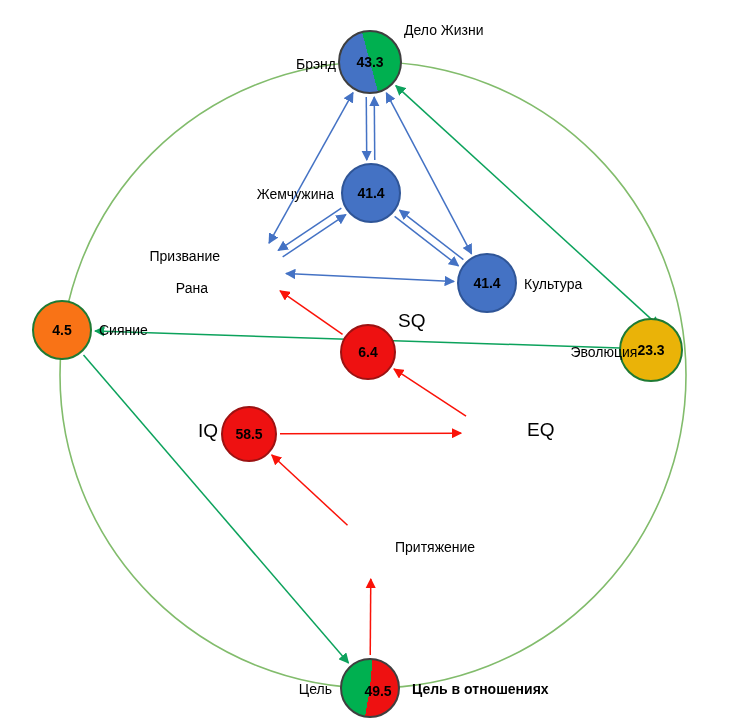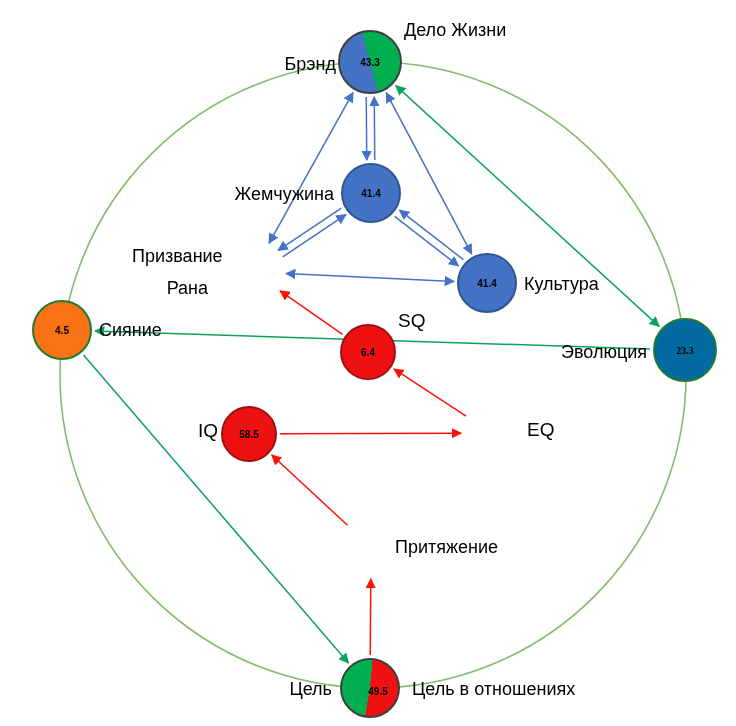--- a/index.html
+++ b/index.html
@@ -13,27 +13,27 @@
   #edges-svg{position:absolute;left:0;top:0;width:736px;height:726px;}
   .node{
     position:absolute;
     border-radius:50%;
     border:2px solid #333;
     box-sizing:border-box;
     display:flex;align-items:center;justify-content:center;
   }
   .node-value{
     font-weight:bold;
-    font-size:10px;
+    font-size:14px;
     color:#000;
     white-space:nowrap;
   }
   .lbl{
     position:absolute;
-    font-size:18px;
+    font-size:14px;
     color:#000;
     white-space:nowrap;
     line-height:17px;
   }
 </style>
 </head>
 <body>
 
 <div id="diagram-canvas">
   <svg id="edges-svg" viewBox="0 0 736 726" xmlns="http://www.w3.org/2000/svg">
@@ -76,21 +76,21 @@
     </div>
     <div class="node" style="left: 457px; top: 253px; height: 60px; width: 60px; background: rgb(68, 114, 196); border-color: rgb(47, 85, 151);">
       <span class="node-value">41.4</span>
     </div>
     <div class="node" style="left: 32px; top: 300px; height: 60px; width: 60px; background: #f97316; border-color: rgb(31, 122, 51);">
       <span class="node-value">4.5</span>
     </div>
     <div class="node" style="left: 340px; top: 324px; height: 56px; width: 56px; background: rgb(238, 17, 17); border-color: rgb(156, 18, 18);">
       <span class="node-value">6.4</span>
     </div>
-    <div class="node" style="left: 653px; top: 318px; height: 64px; width: 64px; background: #0369a1; border-color: rgb(31, 122, 51); font-family: Liberation Serif, serif;">
+    <div class="node" style="left: 619px; top: 318px; height: 64px; width: 64px; background: #eab308; border-color: rgb(31, 122, 51);">
       <span class="node-value">23.3</span>
     </div>
     <div class="node" style="left: 221px; top: 406px; height: 56px; width: 56px; background: rgb(238, 17, 17); border-color: rgb(156, 18, 18);">
       <span class="node-value">58.5</span>
     </div>
     <div class="node" style="left: 340px; top: 658px; height: 60px; width: 60px; background: conic-gradient(from 5deg, rgb(238, 17, 17) 0deg, rgb(238, 17, 17) 185deg, rgb(0, 176, 80) 185deg, rgb(0, 176, 80) 360deg); border-color: rgb(63, 63, 63);">
       <span class="node-value" style="transform: translate(0px, 3px); margin-left: 16px;">49.5</span>
     </div>
     <div class="lbl" style="left: 404px; top: 22px; text-align: left;">Дело Жизни</div>
     <div class="lbl" style="left: 240px; top: 56px; width: 96px; text-align: right;">Брэнд</div>
@@ -98,14 +98,14 @@
     <div class="lbl" style="left: 132px; top: 248px; width: 88px; text-align: right;">Призвание</div>
     <div class="lbl" style="left: 132px; top: 280px; width: 76px; text-align: right;">Рана</div>
     <div class="lbl" style="left: 524px; top: 276px; text-align: left;">Культура</div>
     <div class="lbl" style="left: 99px; top: 322px; text-align: left;">Сияние</div>
     <div class="lbl" style="left: 398px; top: 312px; text-align: left; font-size: 19px;">SQ</div>
     <div class="lbl" style="left: 560px; top: 344px; width: 88px; text-align: center;">Эволюция</div>
     <div class="lbl" style="left: 178px; top: 422px; width: 40px; text-align: right; font-size: 19px;">IQ</div>
     <div class="lbl" style="left: 527px; top: 421px; text-align: left; font-size: 19px;">EQ</div>
     <div class="lbl" style="left: 395px; top: 539px; text-align: left;">Притяжение</div>
     <div class="lbl" style="left: 268px; top: 681px; width: 64px; text-align: right;">Цель</div>
-    <div class="lbl" style="left: 412px; top: 681px; text-align: left;">Цель в отношениях</div>
+    <div class="lbl" style="left: 412px; top: 681px; text-align: left; font-weight: bold;">Цель в отношениях</div>
   </div>
 
 </body></html>

